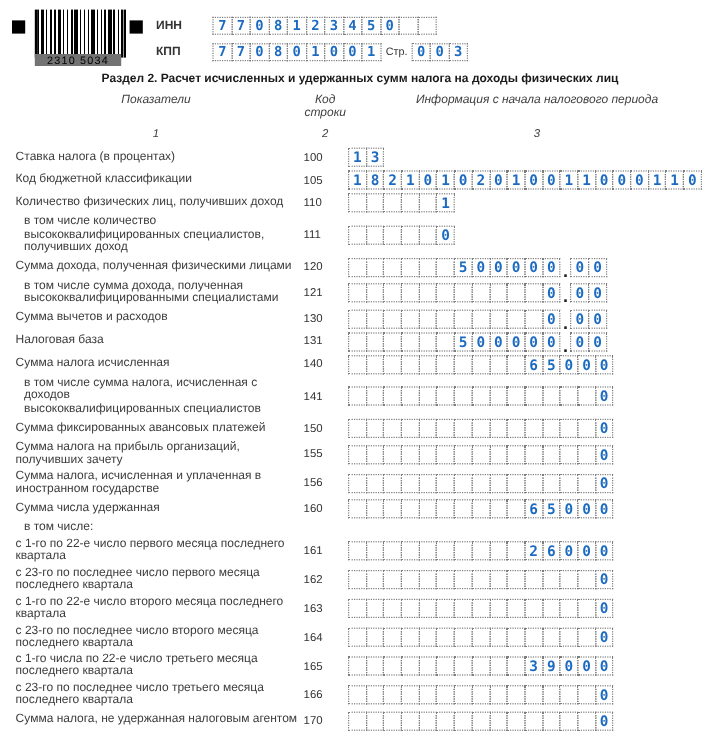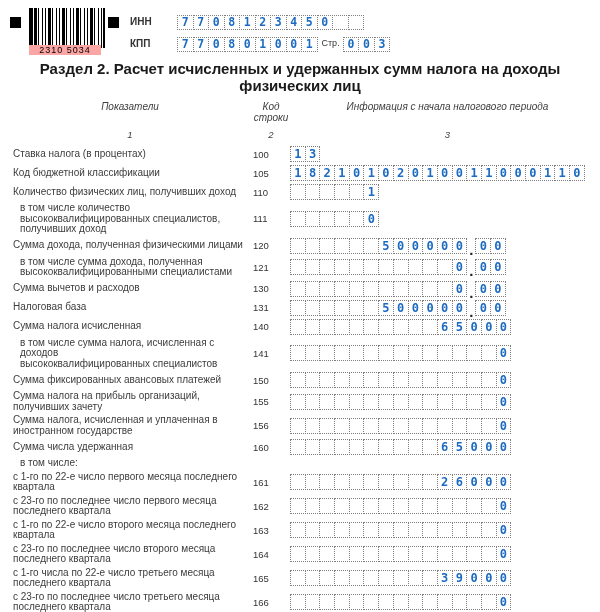--- a/index.html
+++ b/index.html
@@ -18,28 +18,28 @@
   .barcode-wrap{position:absolute;left:29px;top:8px;width:72px;text-align:center;}
   .bars{
     height:40px;width:72px;
     background:repeating-linear-gradient(90deg,
       #000 0px,#000 1.5px,#fff 1.5px,#fff 3px,
       #000 3px,#000 6px,#fff 6px,#fff 7.5px,
       #000 7.5px,#000 8.5px,#fff 8.5px,#fff 11px,
       #000 11px,#000 12px,#fff 12px,#fff 14px);
     border-left:2px solid #000;border-right:2px solid #000;
   }
-  .bc-num{font-size:9px;color:#000;background:#fca5a5;margin-top:-3px;position:relative;letter-spacing:1px;white-space:nowrap;}
+  .bc-num{font-size:9px;color:#000;background:#737373;margin-top:-3px;position:relative;letter-spacing:1px;white-space:nowrap;}
   .idblock{position:absolute;left:130px;top:12px;}
   .idrow{display:flex;align-items:center;margin-bottom:4px;}
   .idlabel{width:28px;font-size:10px;font-weight:bold;color:#333;margin-right:19px;}
   .strlabel{font-size:9px;color:#333;margin:0 3px 0 4px;}
 
   
-  .title{text-align:center;font-weight:bold;font-size:15px;color:#1a1a1a;margin:0 0 7px 0;}
+  .title{text-align:center;font-weight:bold;font-size:10px;color:#1a1a1a;margin:0 0 7px 0;}
   .colheads{position:relative;height:28px;}
   .ch{position:absolute;top:0;font-style:italic;font-size:10px;color:#3f3f3f;text-align:center;line-height:11px;}
   .ch1{left:40px;width:180px;}
   .ch2{left:248px;width:46px;}
   .ch3{left:330px;width:235px;}
   .colnums{position:relative;height:15px;margin-bottom:2px;}
   .cn{position:absolute;top:0;font-style:italic;font-size:9.5px;color:#3f3f3f;text-align:center;}
   .cn1{left:40px;width:180px;}
   .cn2{left:248px;width:46px;}
   .cn3{left:330px;width:235px;}

